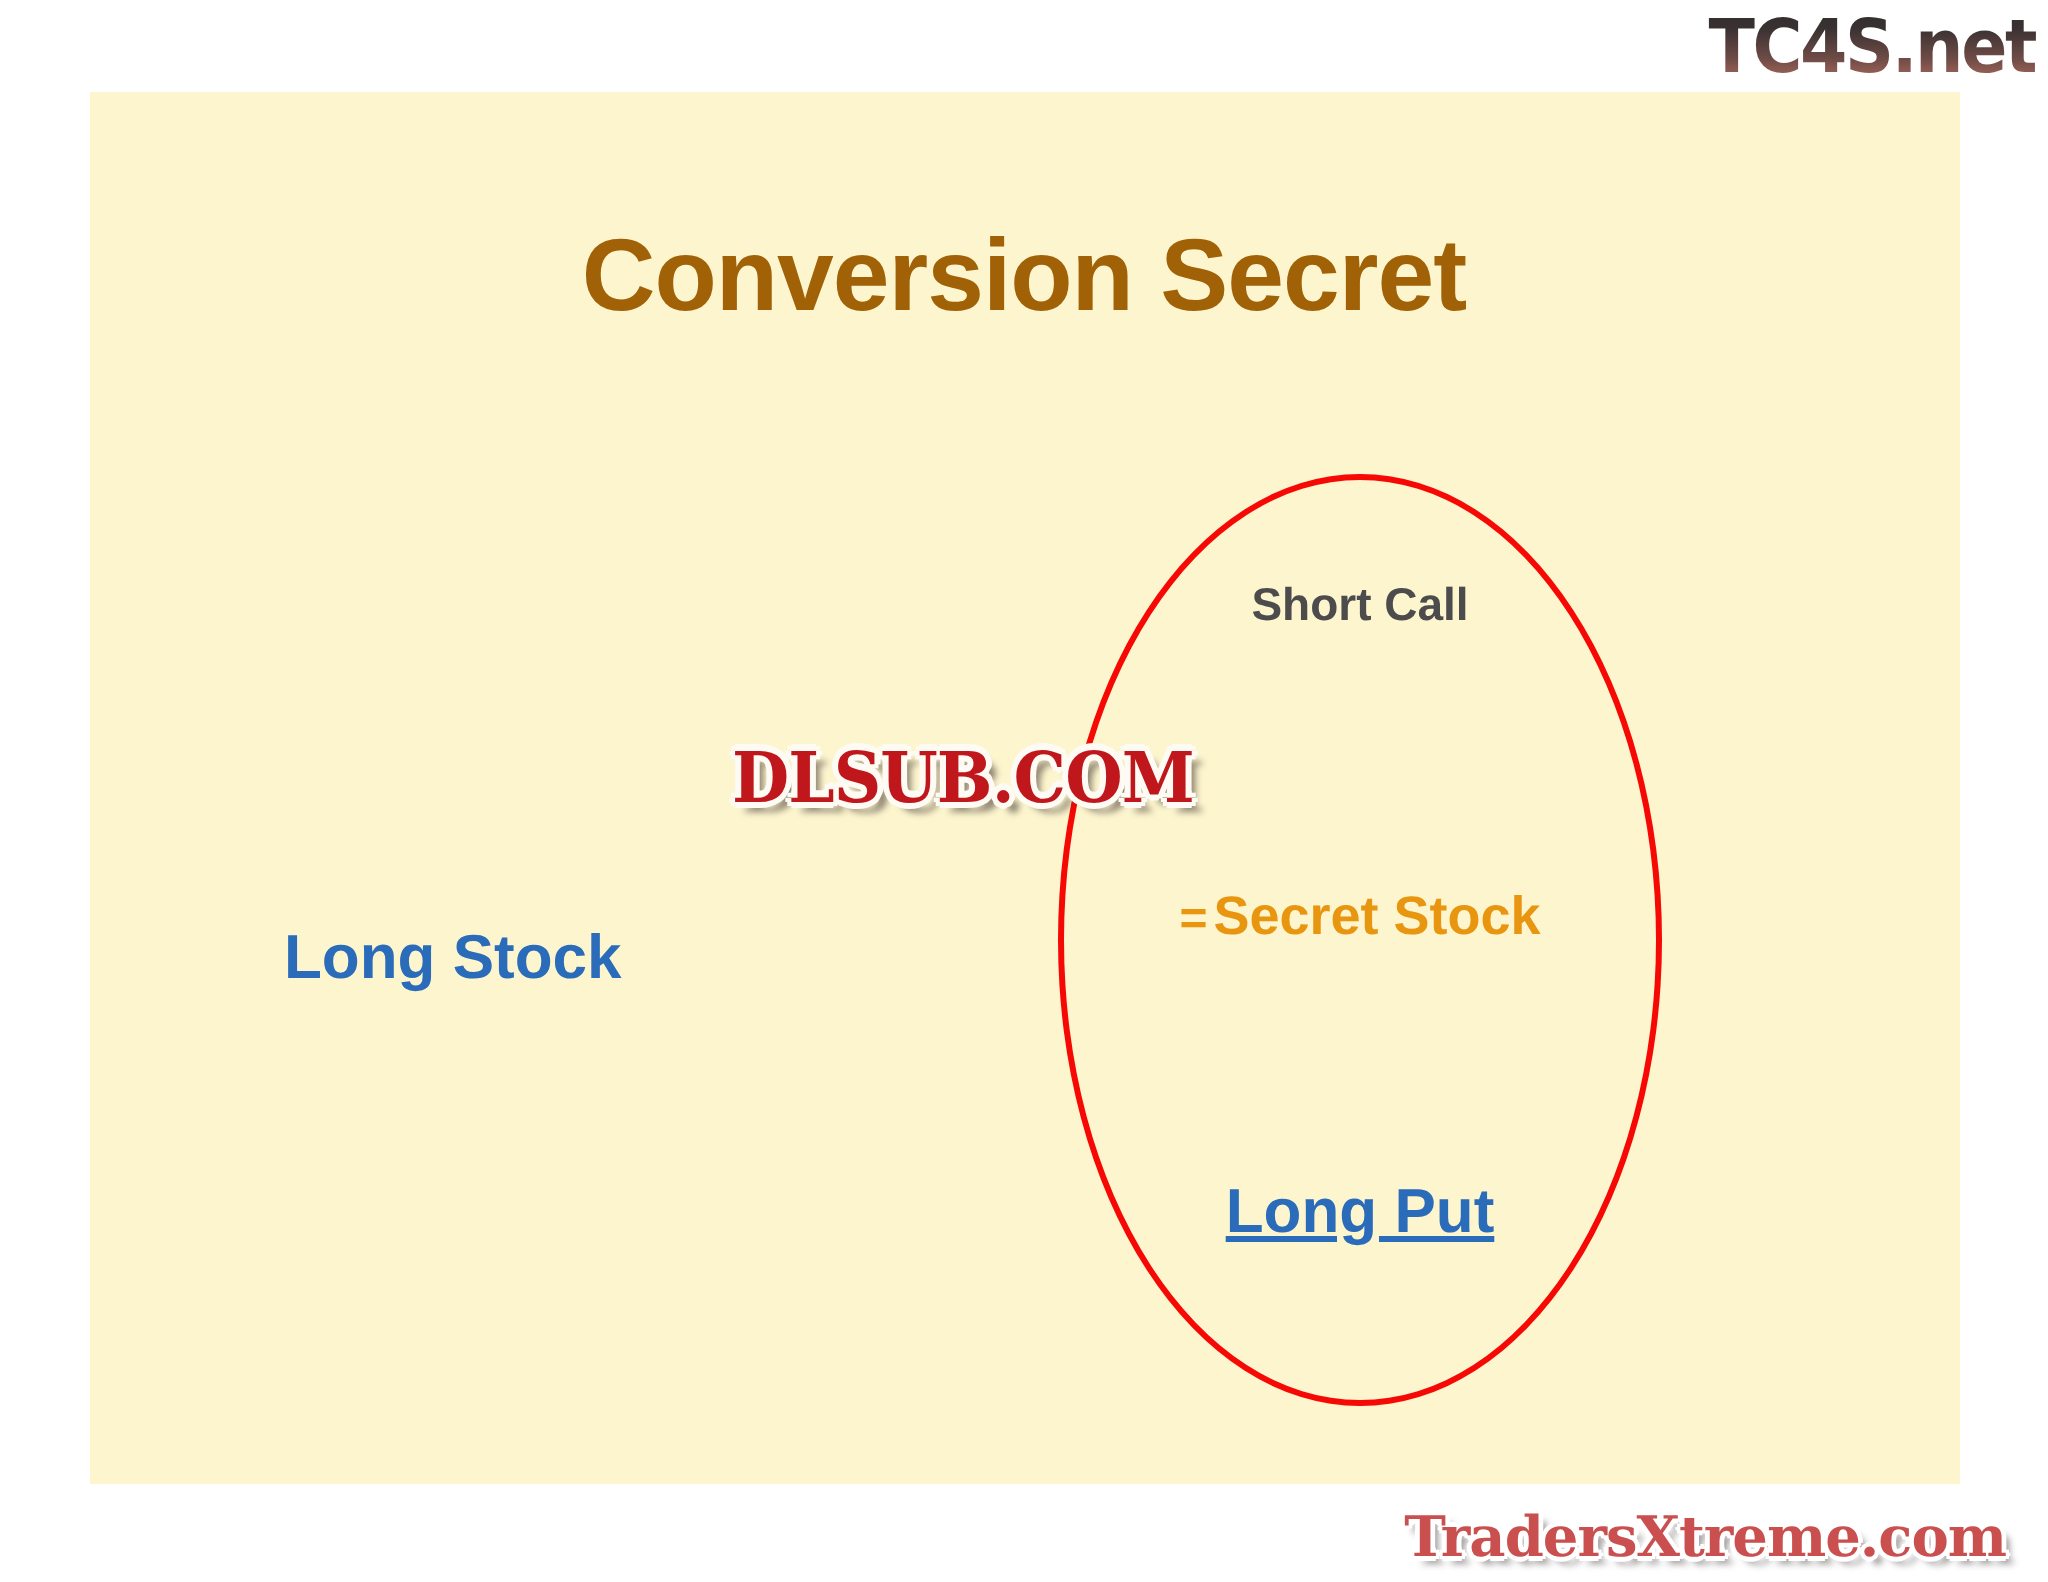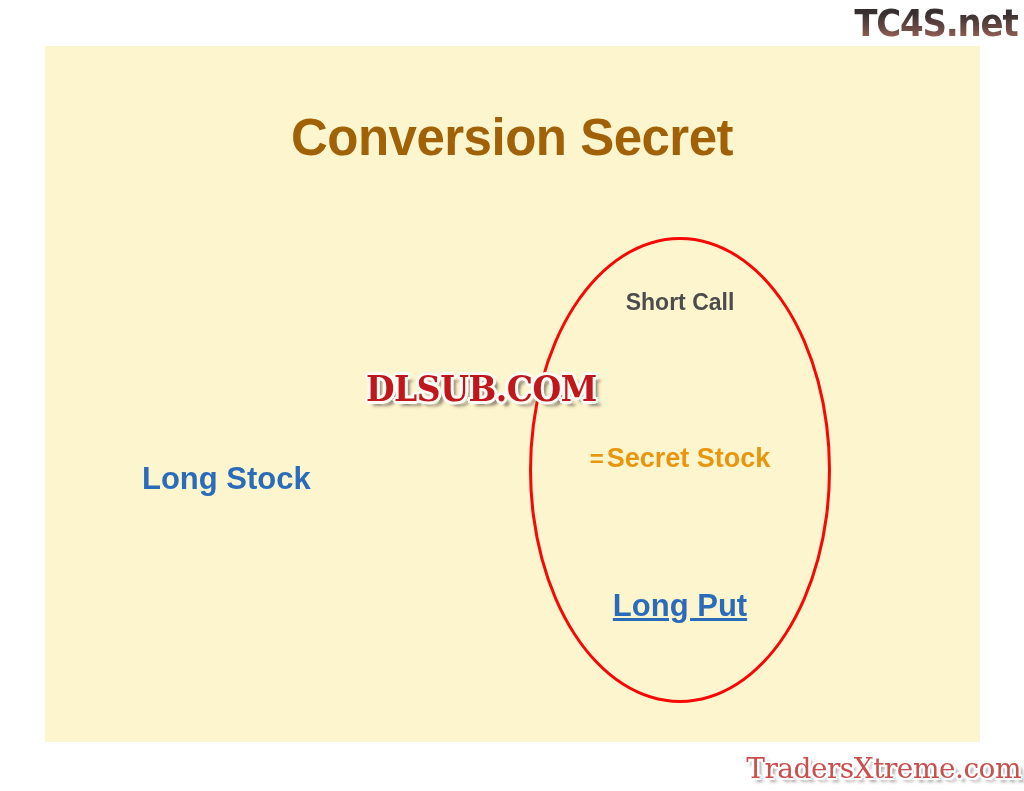--- a/index.html
+++ b/index.html
@@ -145,24 +145,24 @@
       -3px  0   0 #fdfbf3,
        3px  0   0 #fdfbf3,
        0   -3px 0 #fdfbf3,
        0    3px 0 #fdfbf3,
        5px  5px 3px rgba(60,50,45,0.55);
   }
 
   
   #brand-logo-bottom {
     position: absolute;
-    right: 3px;
+    right: 21px;
     bottom: 6px;
     font-family: "DejaVu Serif", serif;
-    font-weight: 400;
+    font-weight: 700;
     font-size: 28px;
     letter-spacing: -0.5px;
     color: #c9504f;
     white-space: nowrap;
     text-shadow:
       -1.6px -1.6px 0 #ffffff,
        1.6px -1.6px 0 #ffffff,
       -1.6px  1.6px 0 #ffffff,
        1.6px  1.6px 0 #ffffff,
       -2.4px  0    0 #ffffff,

